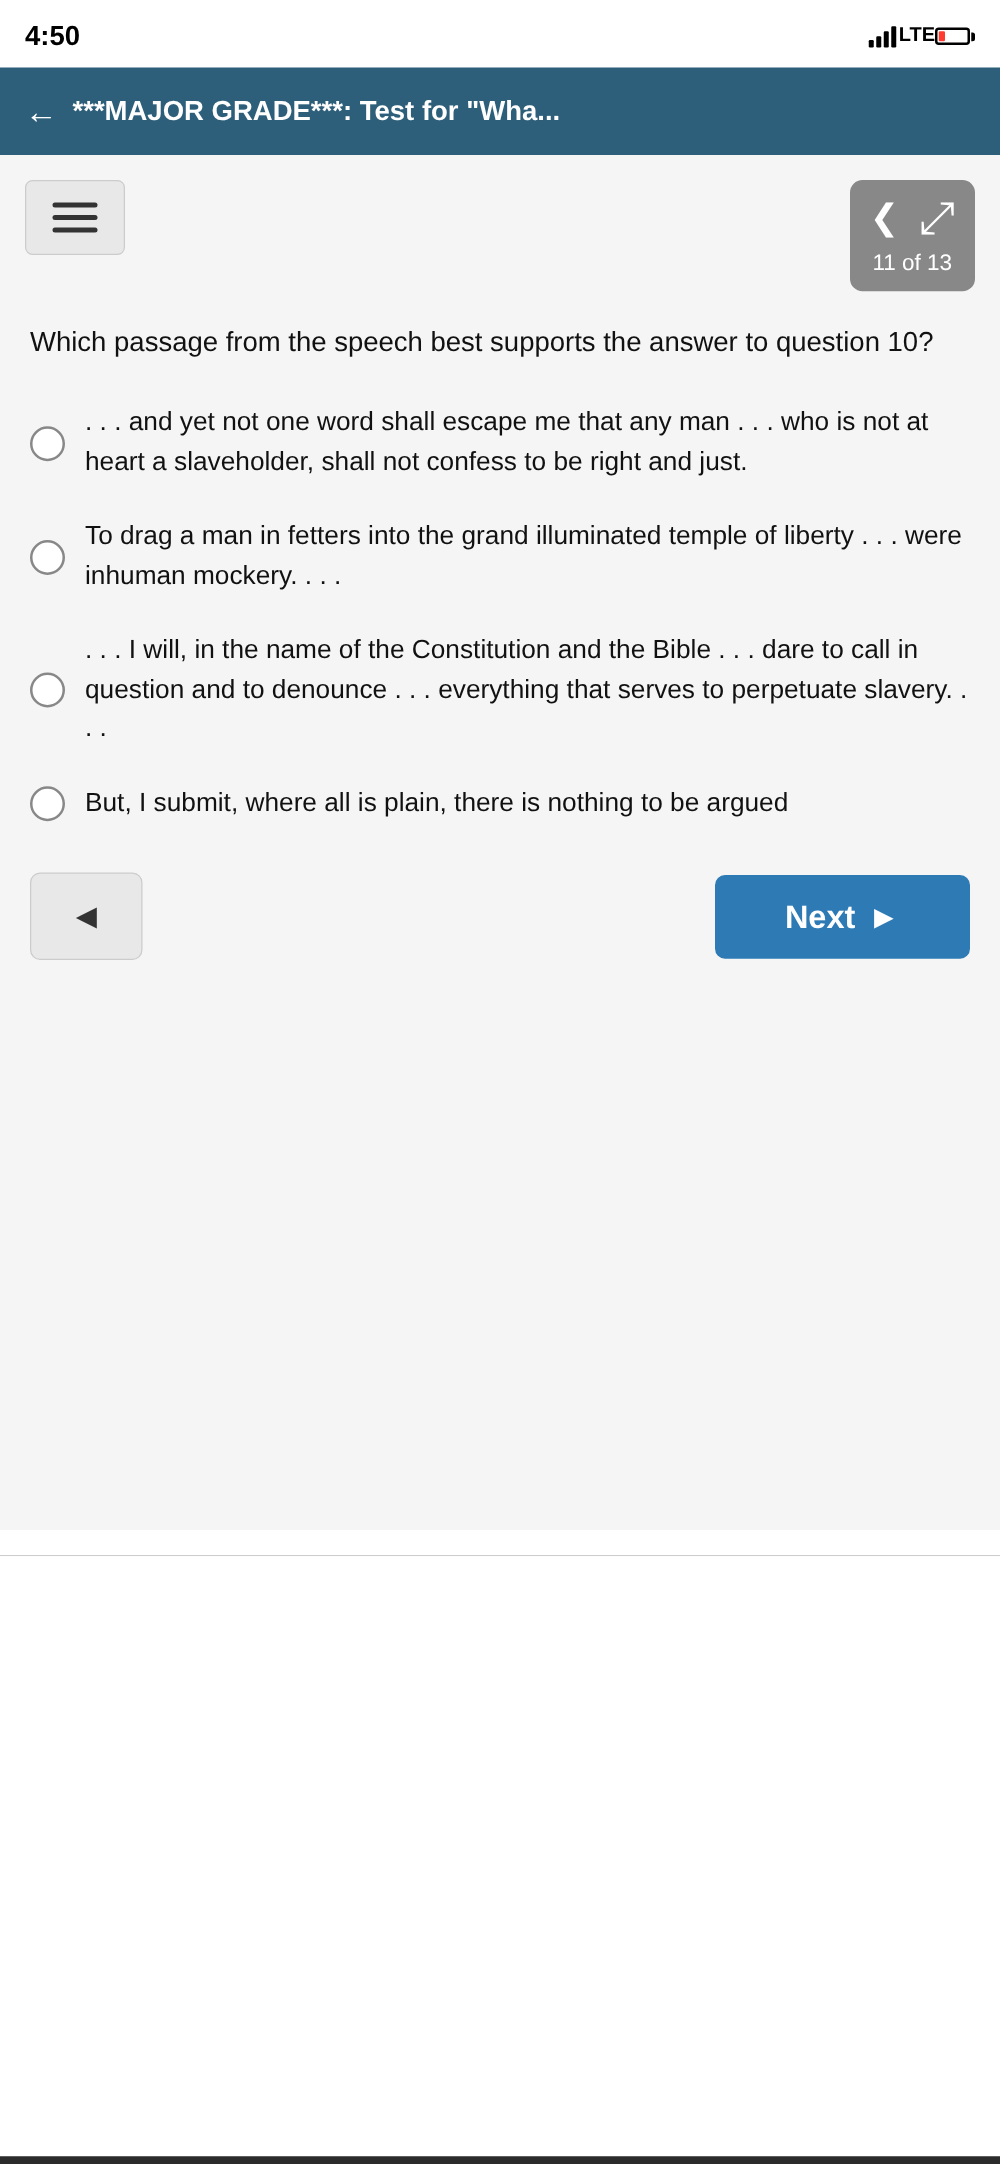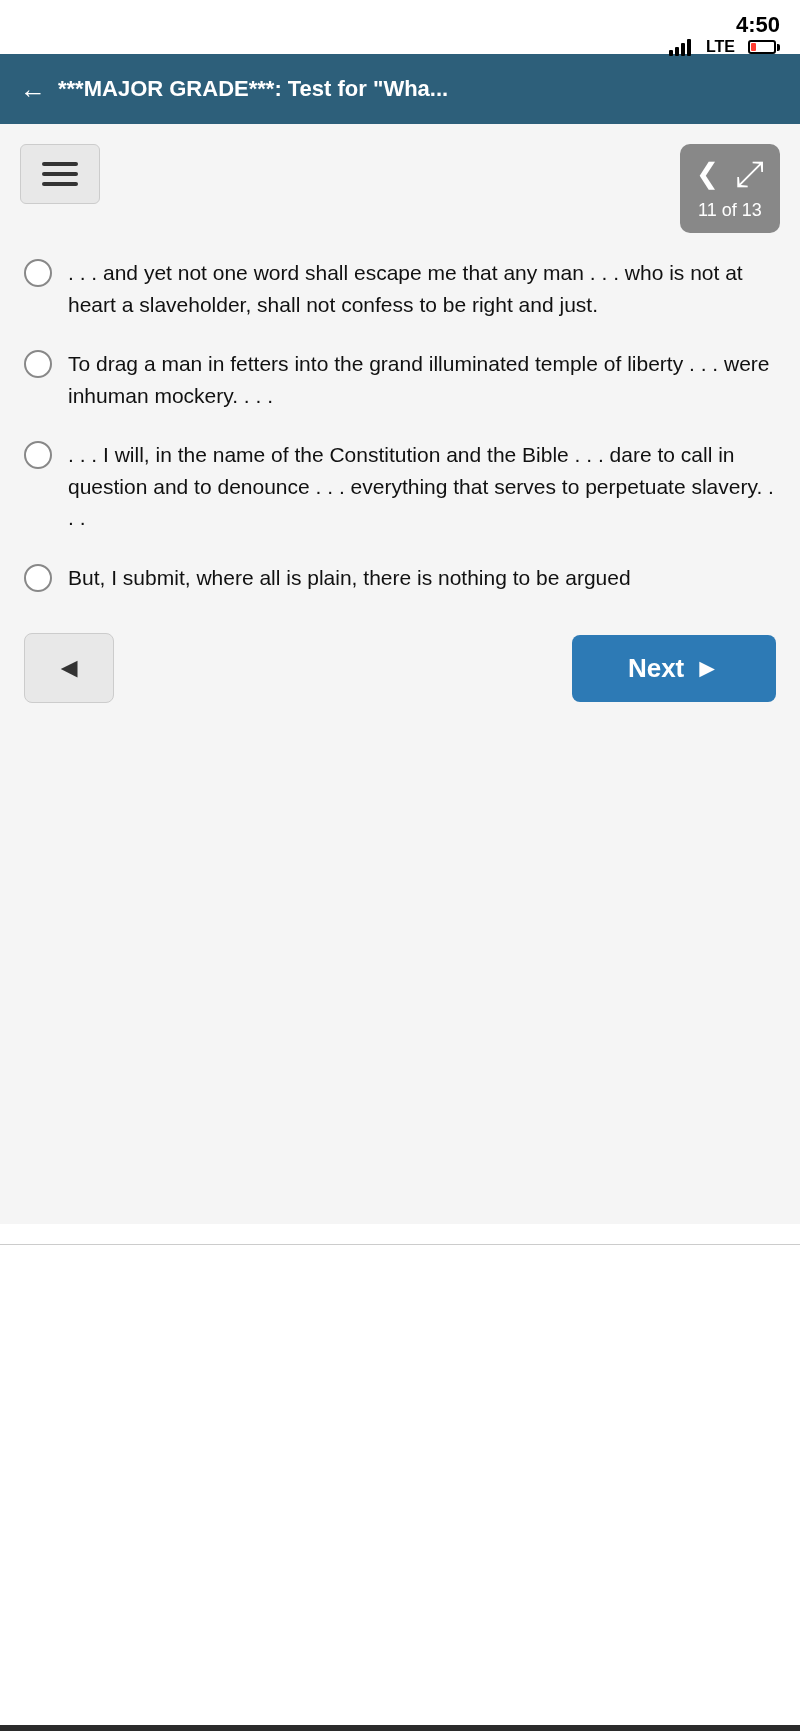--- a/index.html
+++ b/index.html
@@ -10,34 +10,33 @@
       width: 800px;
       min-height: 1731px;
       overflow-x: hidden;
     }
 
     
     .status-bar {
       background: #ffffff;
       display: flex;
       justify-content: space-between;
-      align-items: flex-end;
+      align-items: center;
       padding: 12px 20px 8px 20px;
       height: 54px;
-      flex-direction: column;
     }
     .status-time {
       font-size: 22px;
       font-weight: 600;
       color: #000;
     }
     .status-icons {
       display: flex;
       align-items: center;
-      gap: 13px;
+      gap: 0;
     }
     .signal-bars {
       display: flex;
       align-items: flex-end;
       gap: 2px;
       height: 18px;
     }
     .signal-bar {
       background: #000;
       width: 4px;
@@ -172,21 +171,21 @@
       font-size: 22px;
       color: #111;
       line-height: 1.5;
       margin-bottom: 32px;
       padding: 0 4px;
     }
 
     
     .answer-choice {
       display: flex;
-      align-items: flex-start;
+      align-items: center;
       margin-bottom: 28px;
       padding: 0 4px;
       cursor: pointer;
     }
     .radio-circle {
       width: 28px;
       height: 28px;
       border-radius: 50%;
       border: 2px solid #888;
       background: #fff;
@@ -298,20 +297,21 @@
 
     <div class="nav-widget">
       <div class="nav-widget-top">
         <button class="nav-back-btn">❮</button>
         <span class="nav-move-icon">⤢</span>
       </div>
       <span class="nav-counter">11 of 13</span>
     </div>
   </div>
 
+  <div class="question-text">Which passage from the speech best supports the answer to question 10?</div>
 
   <div class="answer-choice">
     <div class="radio-circle"></div>
     <span class="choice-text">. . . and yet not one word shall escape me that any man . . . who is not at heart a slaveholder, shall not confess to be right and just.</span>
   </div>
 
   <div class="answer-choice">
     <div class="radio-circle"></div>
     <span class="choice-text">To drag a man in fetters into the grand illuminated temple of liberty . . . were inhuman mockery. . . .</span>
   </div>

